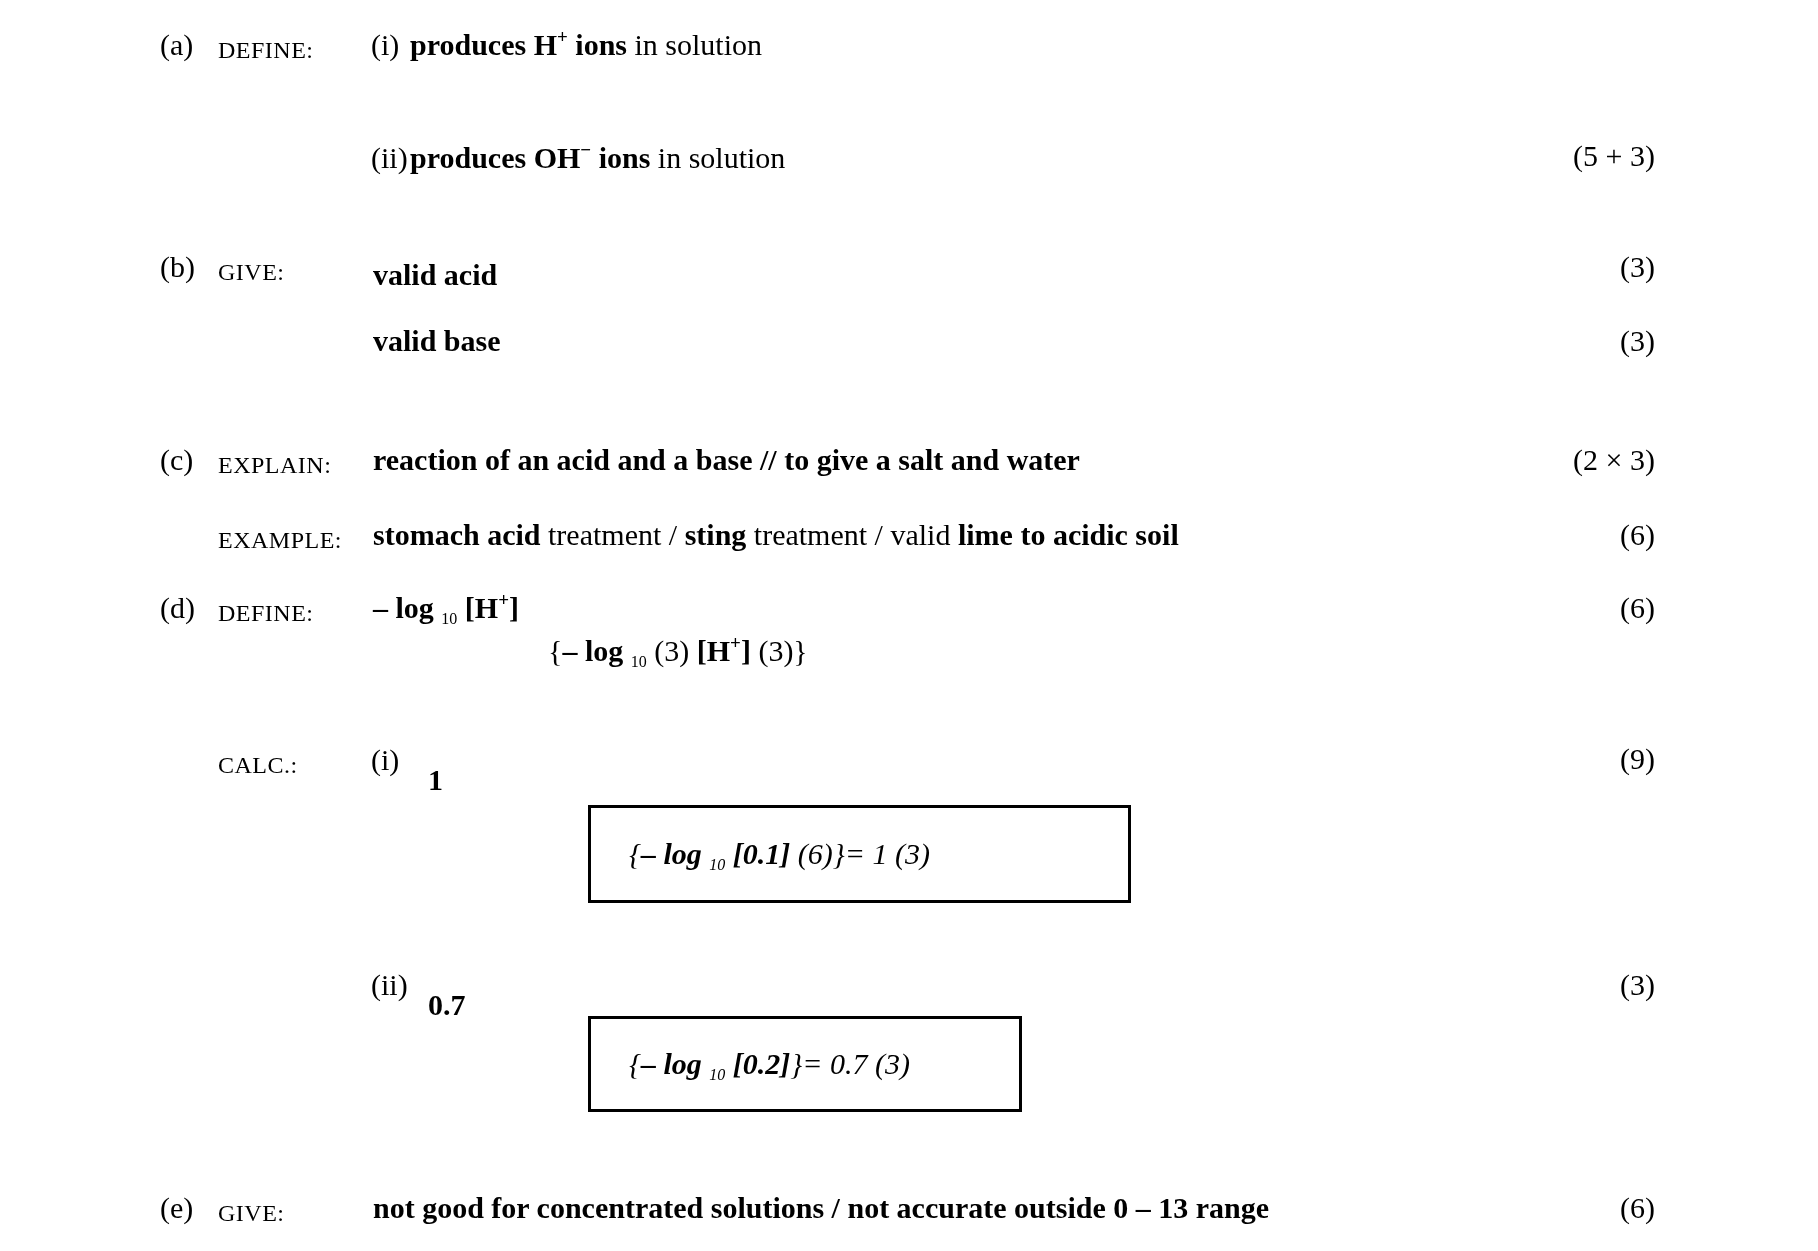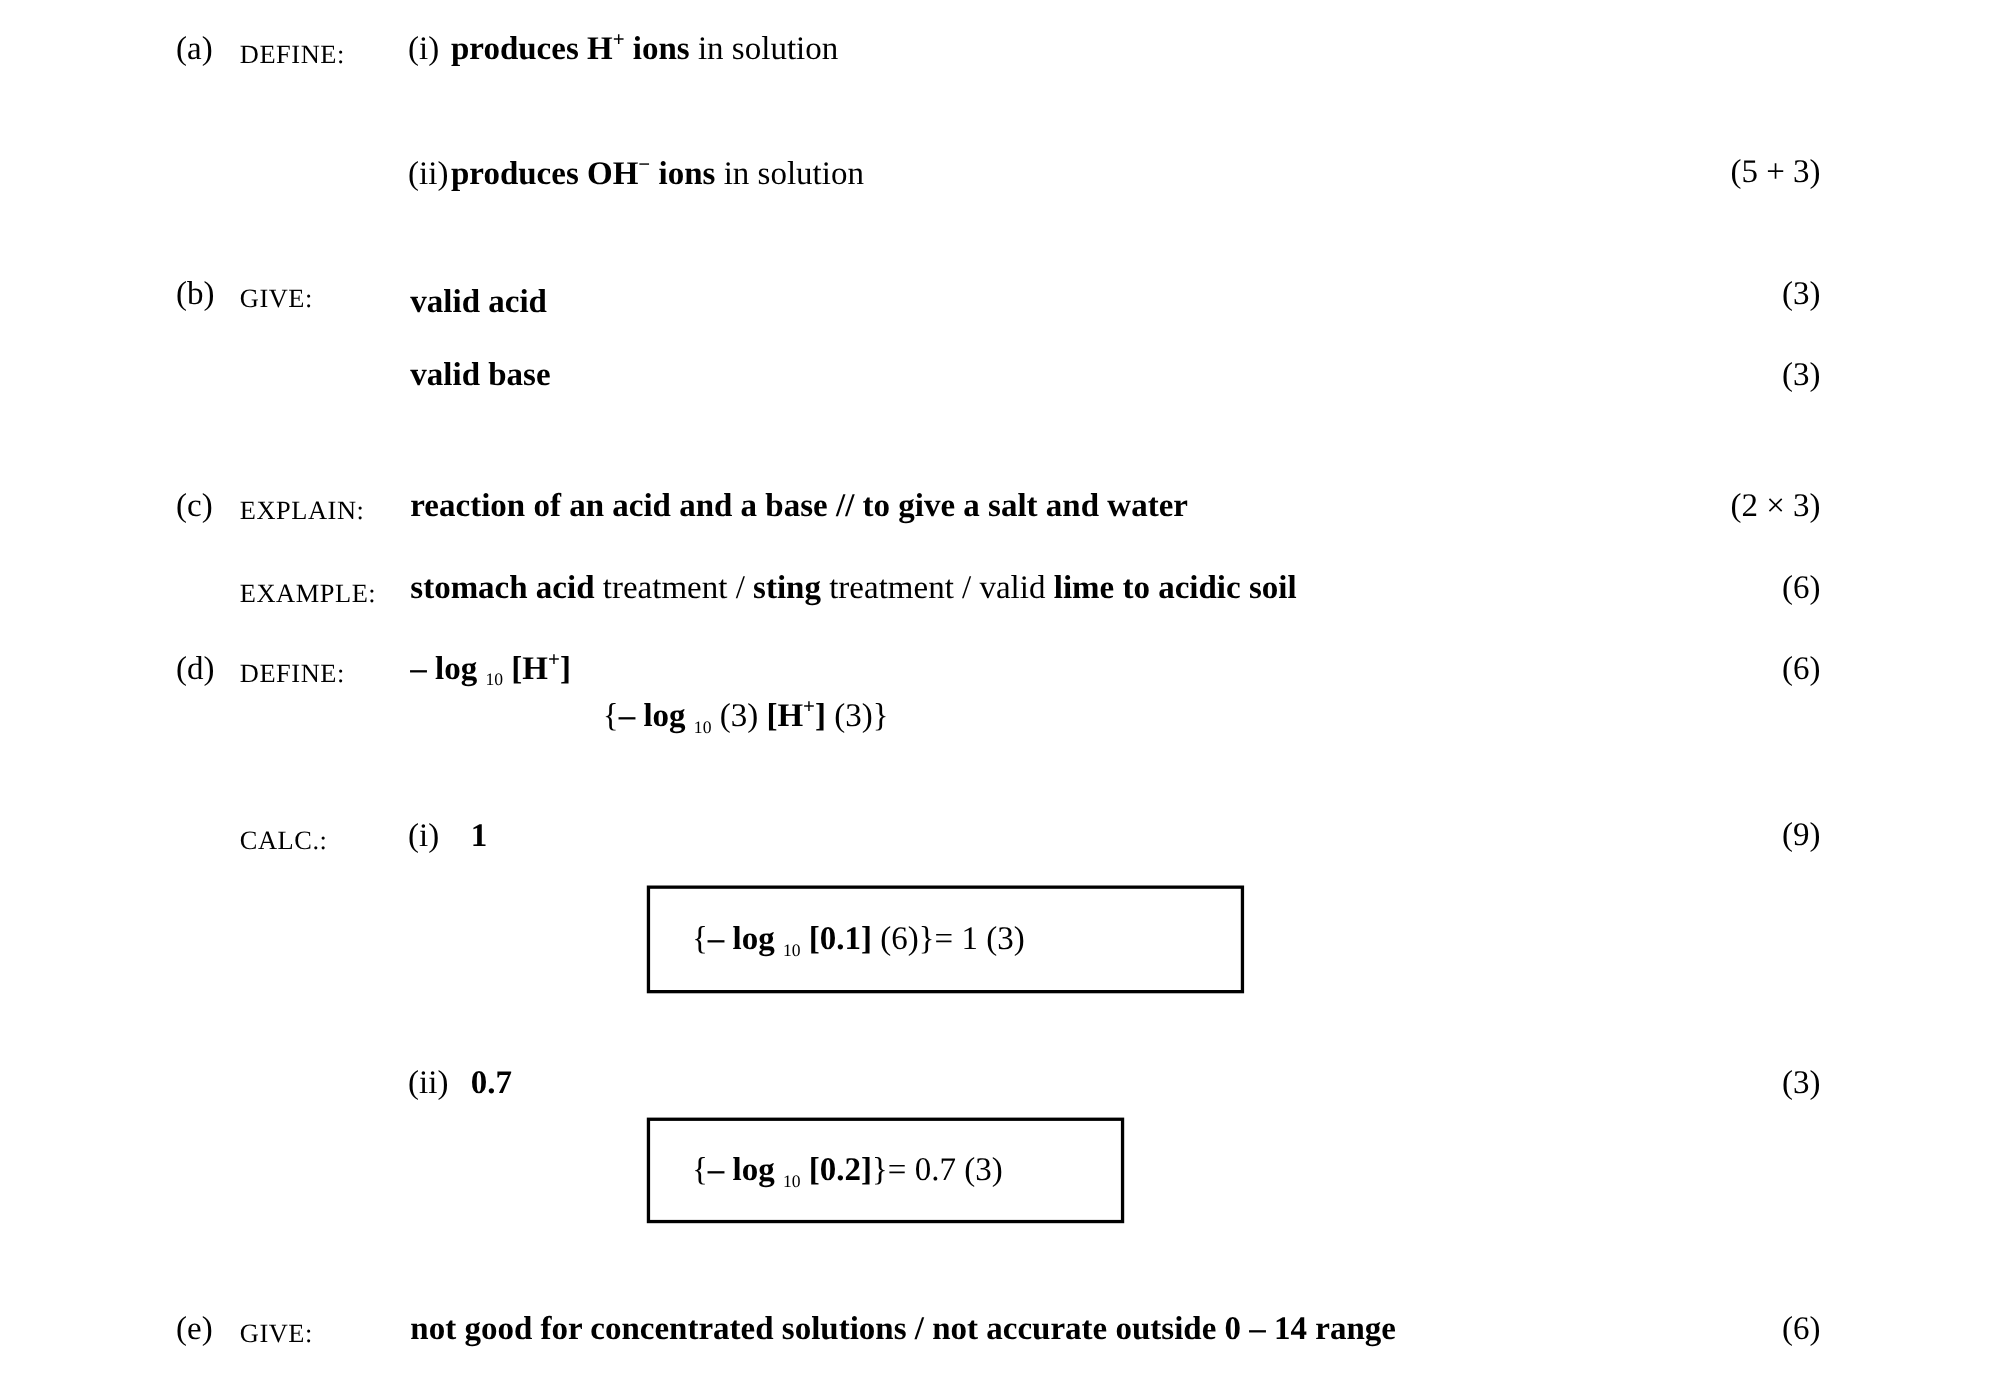--- a/index.html
+++ b/index.html
@@ -13,32 +13,33 @@
   }
   .page{position:absolute;inset:0;}
   .pos{
     position:absolute;
     white-space:nowrap;
     font-size:30px;
     line-height:38px;
   }
   .label{font-size:24px;letter-spacing:0.5px;}
   .mark{right:163px;}
-  .b{font-weight:bold;}
+  .b{font-weight:bold;margin-top:20px;}
   .sub{font-size:16px;position:relative;top:6px;}
   .sup{font-size:19px;position:relative;top:-12px;}
   .answer-box{
     position:absolute;
     border:3px solid #000;
     display:flex;
     align-items:center;
     box-sizing:border-box;
     padding-left:38px;
     font-size:30px;
     white-space:nowrap;
+    font-style:italic;
   }
 </style>
 </head>
 <body>
 
 <div class="page">
 
   <span class="pos" style="left:160px;top:26px">(a)</span>
   <span class="pos label" style="left:218px;top:31px">DEFINE:</span>
   <span class="pos" style="left:371px;top:26px">(i)</span>
@@ -81,16 +82,16 @@
   <span class="pos" style="left:371px;top:966px">(ii)</span>
   <span class="pos b" style="left:428px;top:966px">0.7</span>
   <span class="pos mark" style="top:966px">(3)</span>
 
   <div class="answer-box" style="left:588px;top:1016px;width:434px;height:96px">
     <span><span>{</span><span class="b">– log </span><span class="sub">10</span><span> </span><span class="b">[0.2]</span><span>}= 0.7 (3)</span></span>
   </div>
 
   <span class="pos" style="left:160px;top:1189px">(e)</span>
   <span class="pos label" style="left:218px;top:1194px">GIVE:</span>
-  <span class="pos" style="left:373px;top:1189px"><span class="b">not good for concentrated solutions / not accurate outside 0 – 14 range</span></span>
+  <span class="pos" style="left:373px;top:1189px"><span class="b">not good for concentrated solutions / not accurate outside 0 – 13 range</span></span>
   <span class="pos mark" style="top:1189px">(6)</span>
 
 </div>
 
 </body></html>

